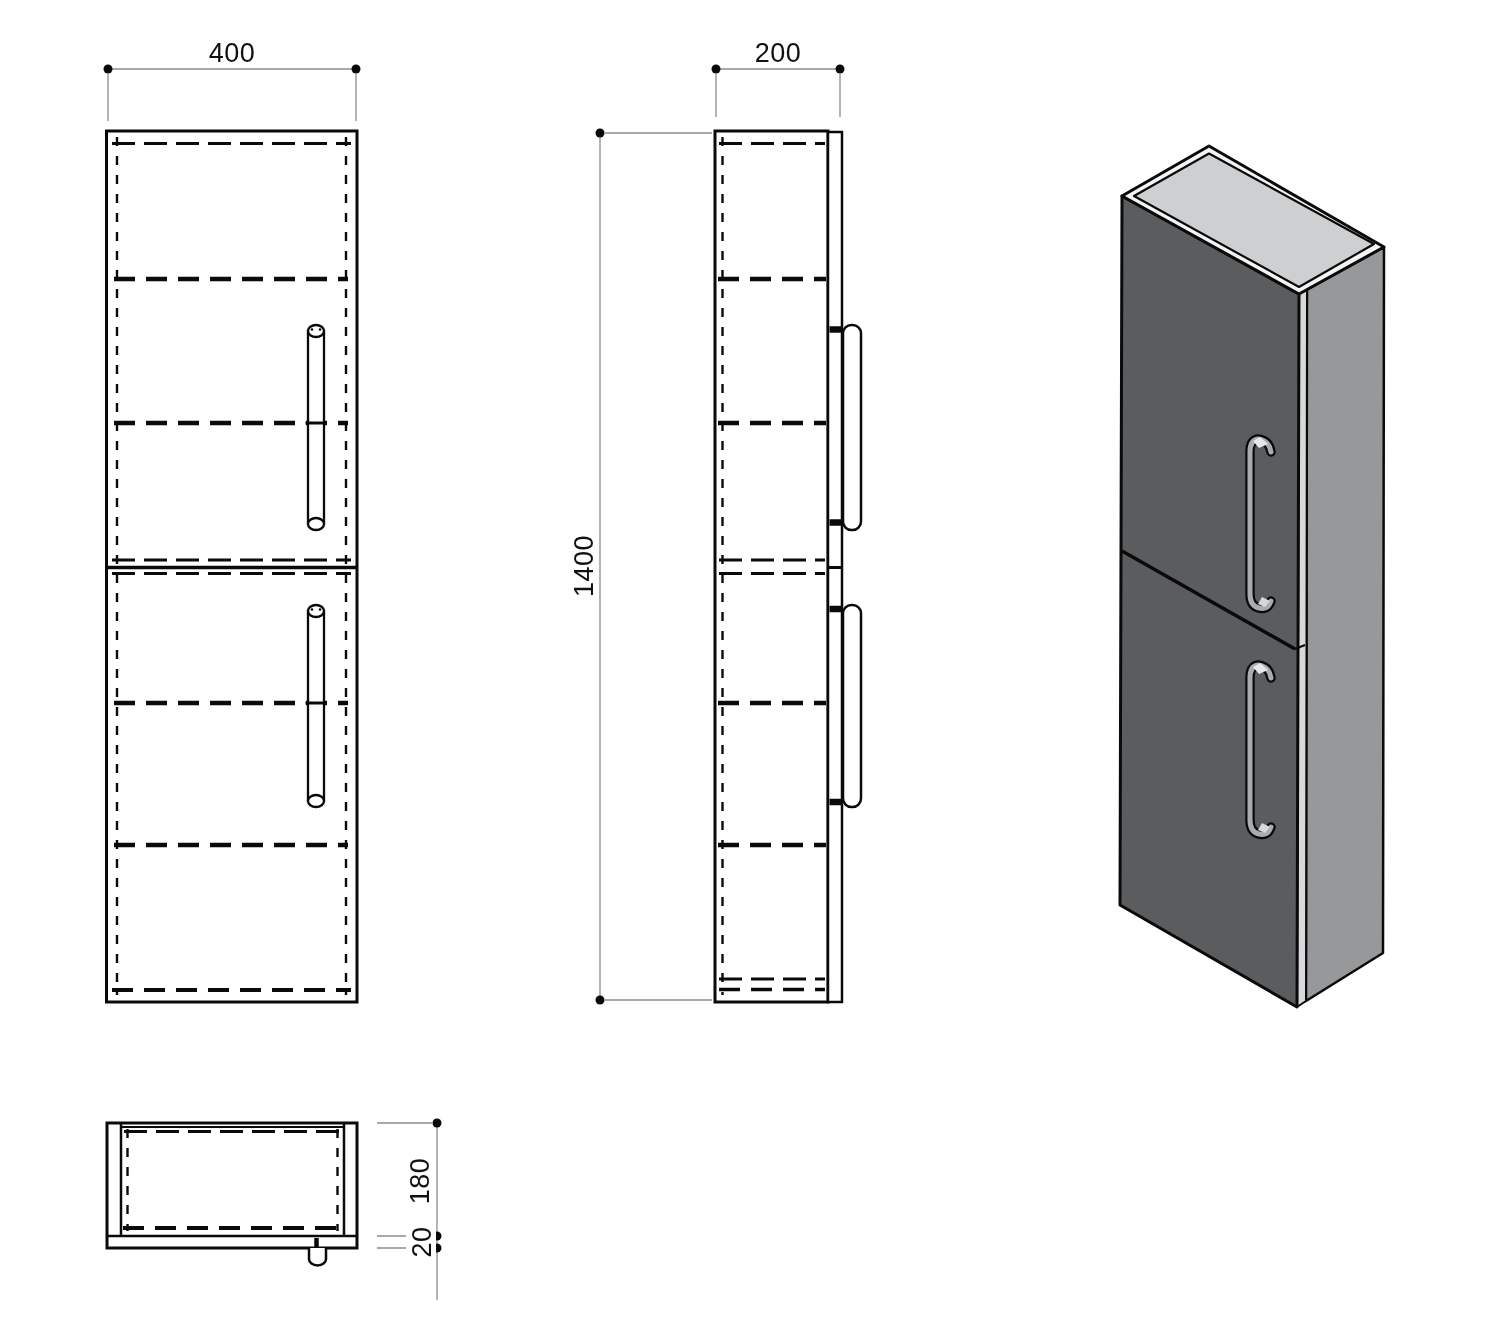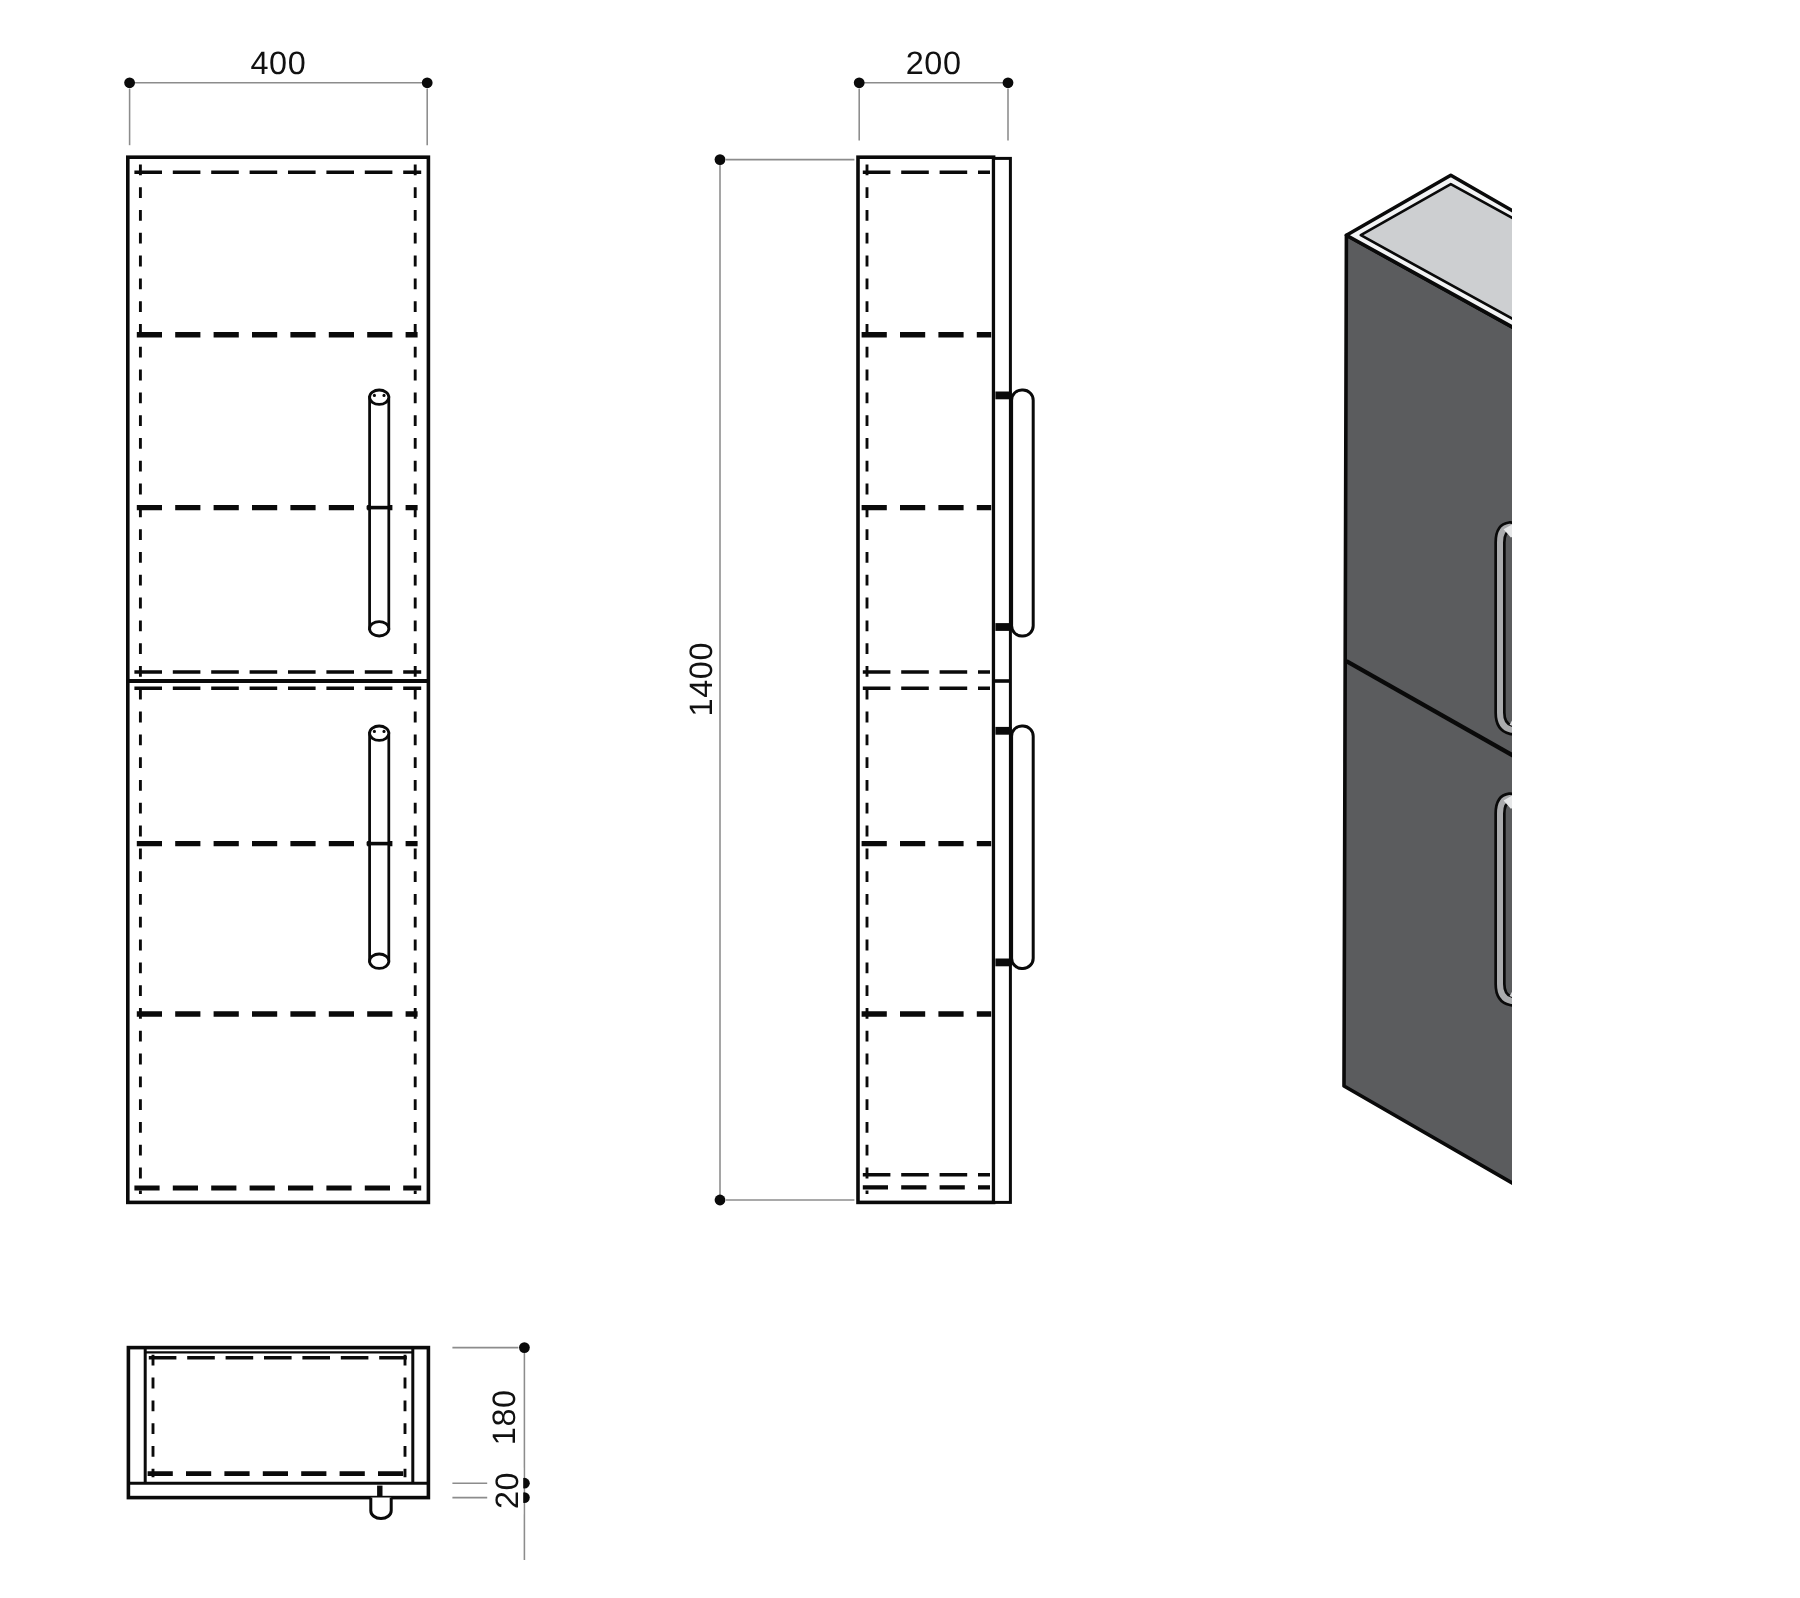--- a/index.html
+++ b/index.html
@@ -1,16 +1,16 @@
 <!DOCTYPE html>
 <html><head>
 <meta charset="utf-8">
 <style>
   html,body{margin:0;padding:0;background:#ffffff;}
-  #stage{position:relative;width:1260px;height:1332px;background:#e5e5e5;overflow:hidden;}
+  #stage{position:relative;width:1500px;height:1332px;background:#e5e5e5;overflow:hidden;}
   svg{display:block;}
   text{font-family:"Liberation Sans", sans-serif;font-size:27px;fill:#111111;}
   .dimtxt{letter-spacing:0.5px;}
 </style>
 </head>
 <body>
 
 <div id="stage">
 <svg width="1500" height="1332" viewBox="0 0 1500 1332">
 

